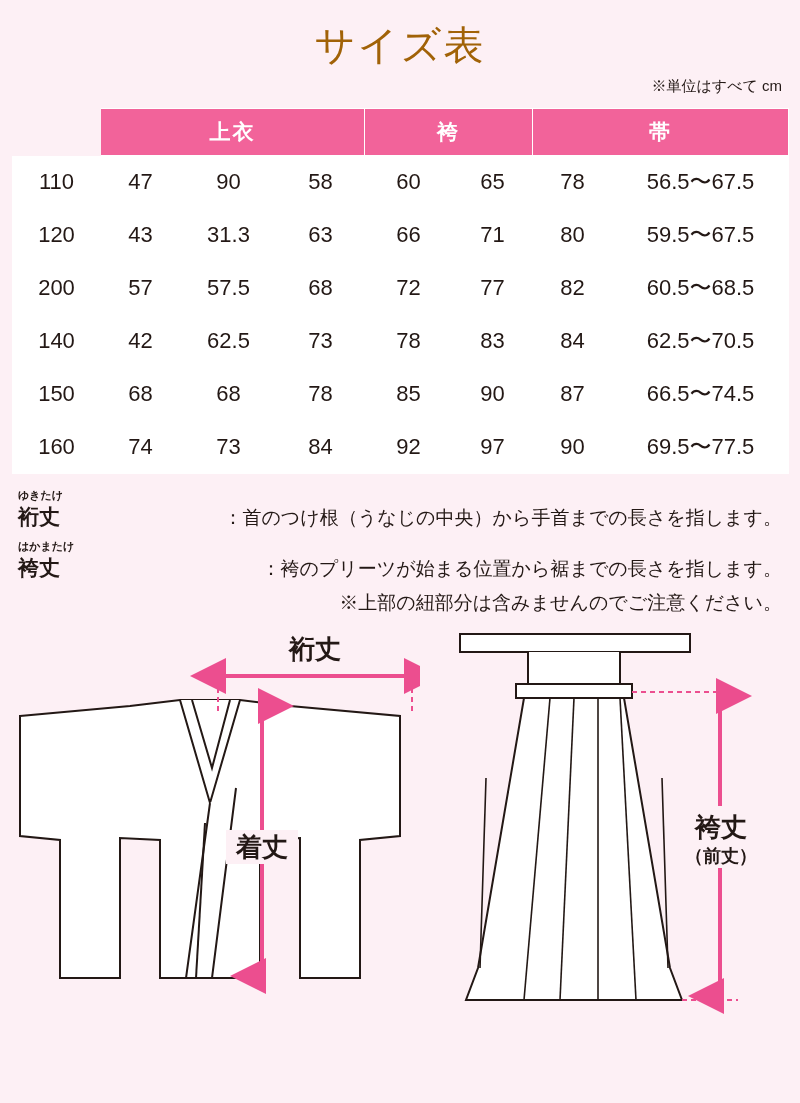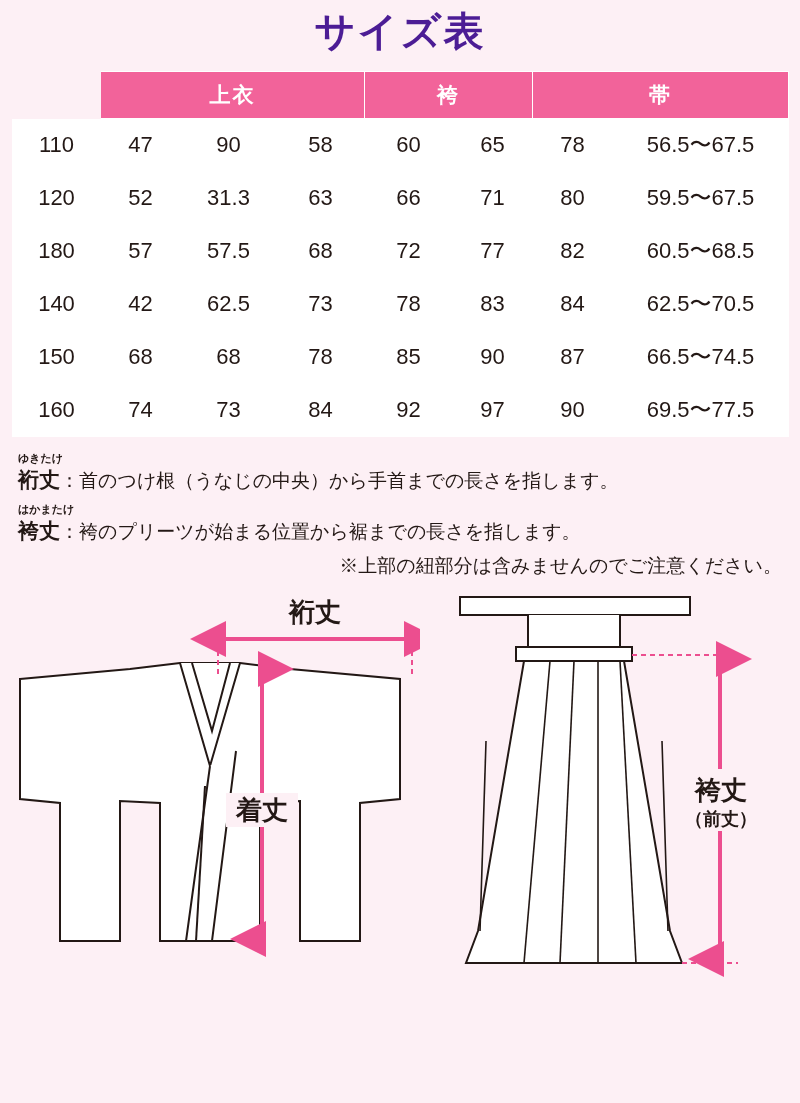--- a/index.html
+++ b/index.html
@@ -19,24 +19,24 @@
     width: 800px;
     height: 1103px;
     position: relative;
     box-sizing: border-box;
   }
 
   
   .title {
     text-align: center;
     font-size: 40px;
-    font-weight: bold;
+    font-weight: normal;
     letter-spacing: 2px;
-    padding-top: 4px;
-    color: #4c1d95;
+    padding-top: 18px;
+    color: #a16207;
   }
   .unit-note {
     text-align: right;
     font-size: 15px;
     padding-right: 18px;
     margin-top: 4px;
     color: #231815;
   }
 
   
@@ -95,21 +95,21 @@
   
   .notes {
     margin: 14px 0 0 0;
     padding: 0 18px;
     font-size: 19px;
     line-height: 1.5;
   }
   .note-line {
     display: flex;
     align-items: flex-end;
-    justify-content: flex-start;
+    justify-content: space-between;
     margin-bottom: 6px;
   }
   .term {
     position: relative;
     font-weight: bold;
     font-size: 21px;
     padding-top: 13px;
     white-space: nowrap;
   }
   .term .ruby {
@@ -158,20 +158,21 @@
     font-weight: bold;
     fill: #231815;
   }
 </style>
 </head>
 <body>
 
 <div class="page">
 
   <div class="title">サイズ表</div>
+  <div class="unit-note">※単位はすべて cm</div>
 
   <div class="table-wrap">
     <table class="size-table">
       <colgroup>
         <col style="width:88px">
         <col style="width:80px">
         <col style="width:96px">
         <col style="width:88px">
         <col style="width:88px">
         <col style="width:80px">
@@ -192,30 +193,30 @@
           <td class="cell">47</td>
           <td class="cell">90</td>
           <td class="cell">58</td>
           <td class="cell">60</td>
           <td class="cell">65</td>
           <td class="cell">78</td>
           <td class="cell">56.5〜67.5</td>
         </tr>
         <tr>
           <td class="cell first">120</td>
-          <td class="cell">52</td>
+          <td class="cell">43</td>
           <td class="cell">31.3</td>
           <td class="cell">63</td>
           <td class="cell">66</td>
           <td class="cell">71</td>
           <td class="cell">80</td>
           <td class="cell">59.5〜67.5</td>
         </tr>
         <tr>
-          <td class="cell first">180</td>
+          <td class="cell first">200</td>
           <td class="cell">57</td>
           <td class="cell">57.5</td>
           <td class="cell">68</td>
           <td class="cell">72</td>
           <td class="cell">77</td>
           <td class="cell">82</td>
           <td class="cell">60.5〜68.5</td>
         </tr>
         <tr>
           <td class="cell first">140</td>

